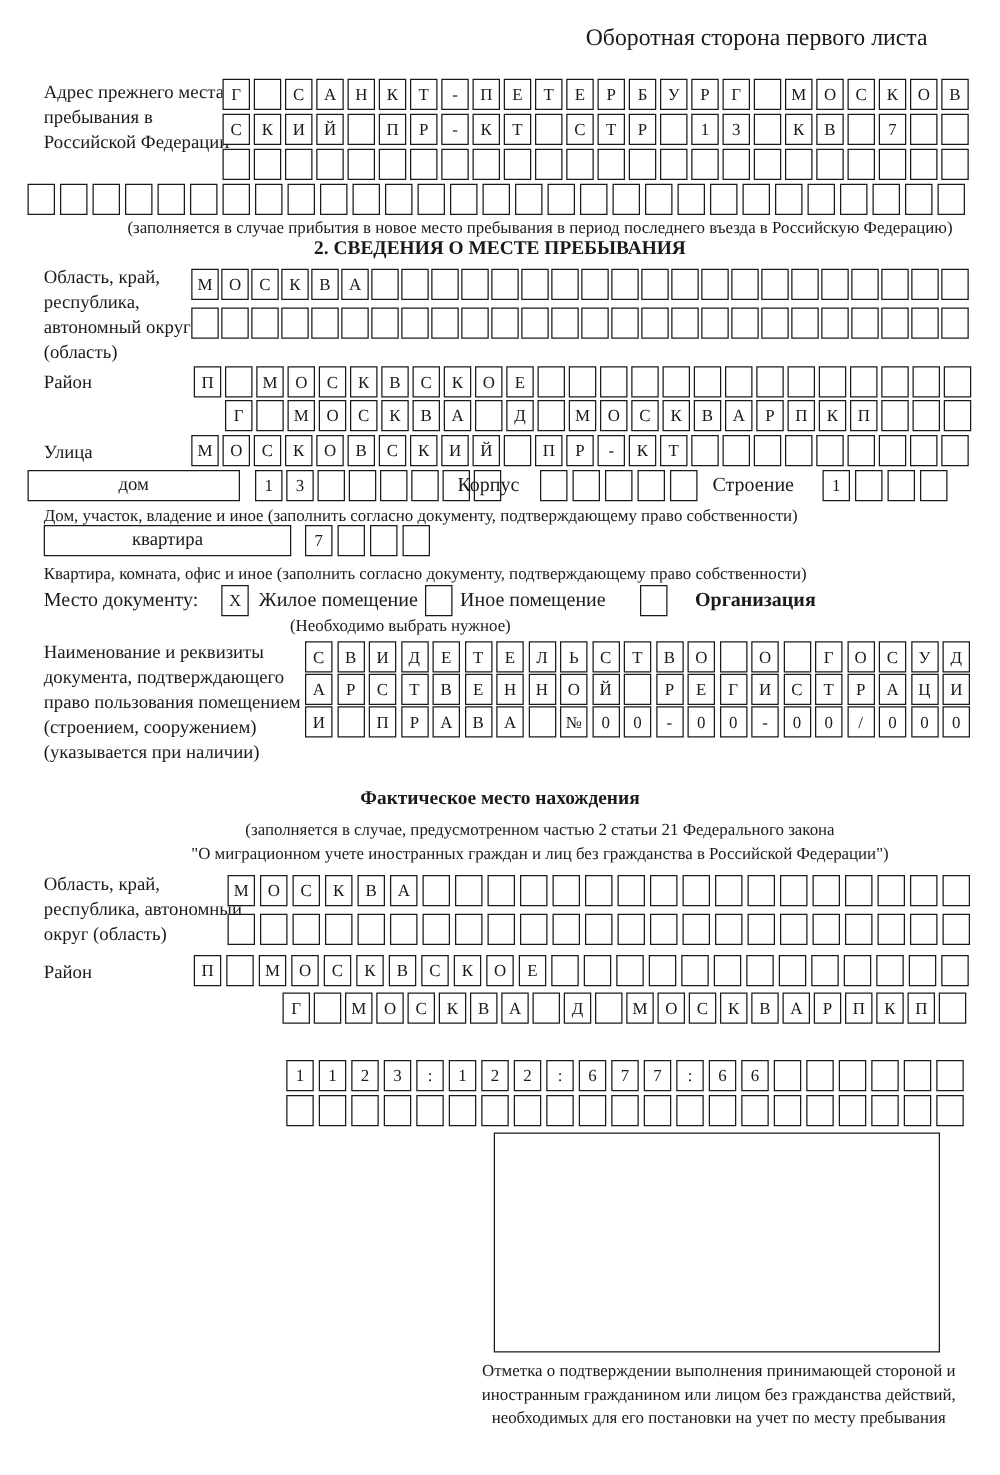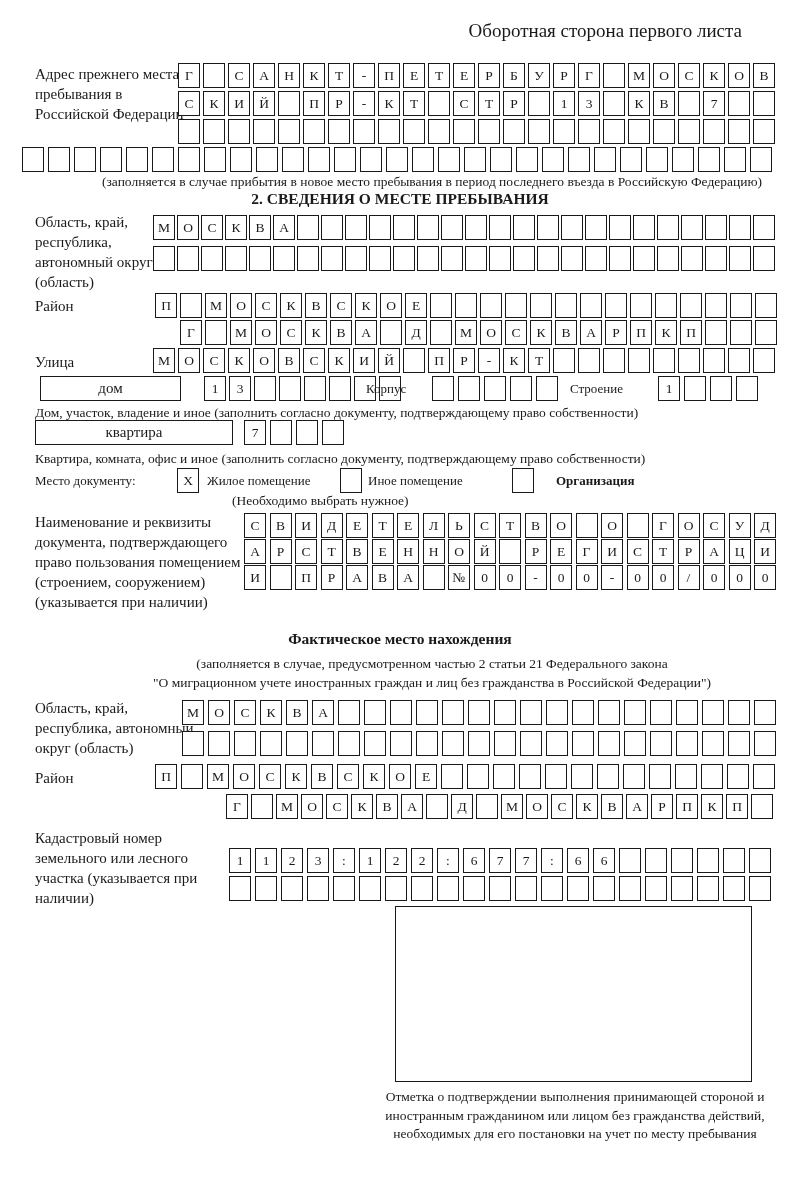--- a/index.html
+++ b/index.html
@@ -16,21 +16,21 @@
   .boxrow{position:absolute;display:flex;gap:3px;}
   .cell{
     box-sizing:border-box;flex:none;width:22px;height:25px;
     border:1.6px solid #1a1a1a;display:flex;align-items:center;justify-content:center;
     font-size:13.5px;background:#fff;
   }
   .rectfield{
     position:absolute;box-sizing:border-box;height:25px;border:1.6px solid #1a1a1a;
     display:flex;align-items:center;justify-content:center;font-size:15px;background:#fff;
   }
-  .inline-label{position:absolute;font-size:13px;line-height:25px;white-space:nowrap;}
+  .inline-label{position:absolute;font-size:16px;line-height:25px;white-space:nowrap;}
   .bigbox{position:absolute;box-sizing:border-box;border:1.8px solid #1a1a1a;background:#fff;}
   .caption{position:absolute;text-align:center;font-size:13.5px;line-height:18.5px;}
 </style>
 </head>
 <body>
 
 <div class="page">
 
   <div class="abs" style="top:20px;right:58px;font-size:19px;text-align:right;">Оборотная сторона первого листа</div>
 
@@ -284,21 +284,21 @@
       <span class="cell"></span>
       <span class="cell"></span>
       <span class="cell"></span>
       <span class="cell"></span>
       <span class="cell"></span>
       <span class="cell"></span>
       <span class="cell"></span>
       <span class="cell"></span>
     </div>
 
-  <div class="rectfield" style="left:40px;top:376px;width:141px;font-family:Liberation Serif, serif;">дом</div>
+  <div class="rectfield" style="left:22px;top:376px;width:170px;font-family:Liberation Serif, serif;">дом</div>
   <div class="boxrow" style="left:204px;top:376px;">
       <span class="cell">1</span>
       <span class="cell">3</span>
       <span class="cell"></span>
       <span class="cell"></span>
       <span class="cell"></span>
       <span class="cell"></span>
       <span class="cell"></span>
       <span class="cell"></span>
     </div>
@@ -516,21 +516,20 @@
       <span class="cell">К</span>
       <span class="cell">В</span>
       <span class="cell">А</span>
       <span class="cell">Р</span>
       <span class="cell">П</span>
       <span class="cell">К</span>
       <span class="cell">П</span>
       <span class="cell"></span>
     </div>
 
-  <div class="label" style="left:35px;top:828px;width:190px;">Кадастровый номер земельного или лесного участка (указывается при наличии)</div>
   <div class="boxrow" style="left:229px;top:848px;gap:4px;">
       <span class="cell">1</span>
       <span class="cell">1</span>
       <span class="cell">2</span>
       <span class="cell">3</span>
       <span class="cell">:</span>
       <span class="cell">1</span>
       <span class="cell">2</span>
       <span class="cell">2</span>
       <span class="cell">:</span>

